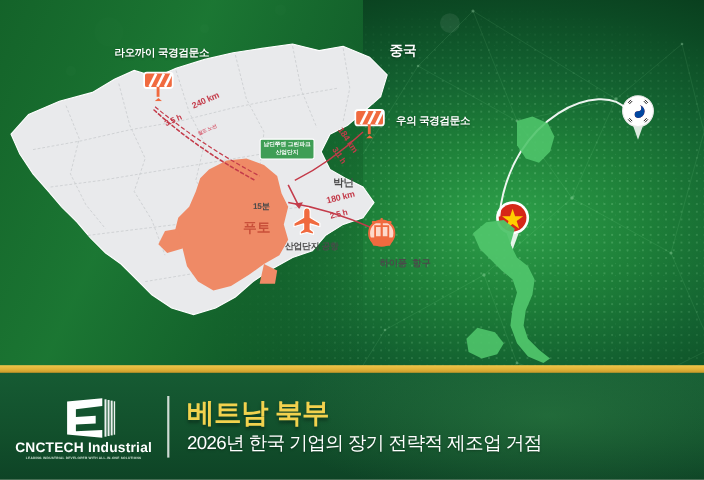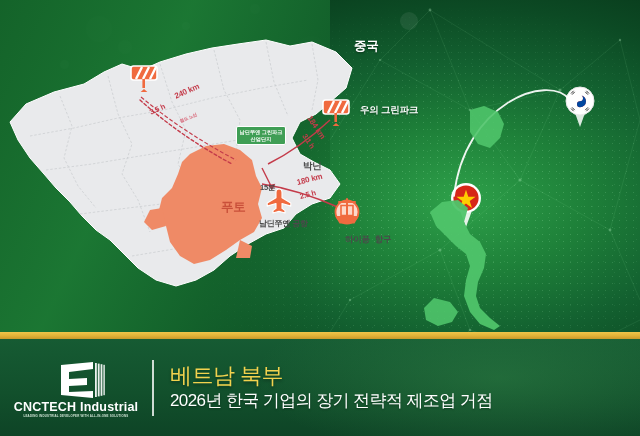--- a/index.html
+++ b/index.html
@@ -112,21 +112,21 @@
   }
   .logo-tagline {
     color: #cfe3d4; font-size: 2.9px; font-weight: 600;
     letter-spacing: .22px; white-space: nowrap; line-height: 1;
   }
   .footer-divider {
     width: 2px; height: 56px; background: rgba(255,255,255,.8); margin-right: 16px;
   }
   .footer-text { display: flex; flex-direction: column; gap: 5px; }
   .footer-title {
-    color: #f2d24e; font-size: 22px; font-weight: 400; line-height: 1.05;
+    color: #f2d24e; font-size: 25px; font-weight: 700; line-height: 1.05;
     letter-spacing: -0.5px;
     text-shadow: 0 2px 3px rgba(0,0,0,.35);
   }
   .footer-sub {
     color: #ffffff; font-size: 17px; font-weight: 400; line-height: 1.1;
     letter-spacing: -0.6px;
     text-shadow: 0 1px 2px rgba(0,0,0,.35);
   }
 </style>
 </head>
@@ -305,35 +305,36 @@
     <path d="M22 2 L38 6 L46 16 L40 26 L26 30 L14 24 L12 12 Z" fill="#4fc46a" opacity=".9"></path>
   </svg>
   <svg style="position:absolute;left:460px;top:104px;width:60px;height:54px;" viewBox="0 0 60 54">
     <path d="M10 6 L24 2 L38 8 L44 20 L40 34 L30 44 L18 40 L10 28 Z" fill="#4fc46a" opacity=".9"></path>
   </svg>
 
   <div class="lbl" style="left:330px;top:38px;font-size:12.5px;margin-left:24px;">중국</div>
   <div class="lbl orange" style="left:221px;top:199px;font-size:12.5px;color:#c9503a;">푸토</div>
   <div class="lbl dark" style="left:303px;top:160px;font-size:9.5px;">박닌</div>
 
-  <div class="lbl" style="left:360px;top:104px;font-size:9.5px;">우의 그린파크</div>
-  <div class="lbl dark" style="left:259px;top:218px;font-size:8px;">남딘쭈옌 공항</div>
+  <div class="lbl" style="left:104px;top:42px;font-size:9.5px;">라오까이 국경검문소</div>
+  <div class="lbl" style="left:360px;top:104px;font-size:9.5px;">우의 국경검문소</div>
+  <div class="lbl dark" style="left:259px;top:218px;font-size:8px;">산업단지 공항</div>
   <div class="lbl dark" style="left:345px;top:234px;font-size:8.5px;font-family:Liberation Mono, monospace;">하이퐁 항구</div>
 
   <div class="lbl km" style="left:175px;top:92px;transform:rotate(-24deg);transform-origin:left center;">240 km</div>
   <div class="lbl hr" style="left:150px;top:108px;transform:rotate(-24deg);transform-origin:left center;">3.5 h</div>
   <div class="lbl rail" style="left:180px;top:119px;transform:rotate(-24deg);transform-origin:left center;">철도 노선</div>
 
   <div class="lbl km" style="left:309px;top:112px;transform:rotate(56deg);transform-origin:left center;">184 km</div>
   <div class="lbl hr" style="left:304px;top:130px;transform:rotate(56deg);transform-origin:left center;">3.1 h</div>
 
   <div class="lbl km" style="left:297px;top:178px;transform:rotate(-14deg);transform-origin:left center;">180 km</div>
   <div class="lbl hr" style="left:300px;top:192px;transform:rotate(-14deg);transform-origin:left center;">2.5 h</div>
 
-  <div class="lbl dark" style="left:260px;top:183px;font-size:7.5px;">15분</div>
+  <div class="lbl dark" style="left:230px;top:183px;font-size:7.5px;">15분</div>
 
   <div class="zone-badge" style="left:236px;top:126px;">
     <div>남딘쭈옌 그린파크</div>
     <div>산업단지</div>
   </div>
 
   <div class="gold-rule"></div>
 
   <div class="footer">
 

